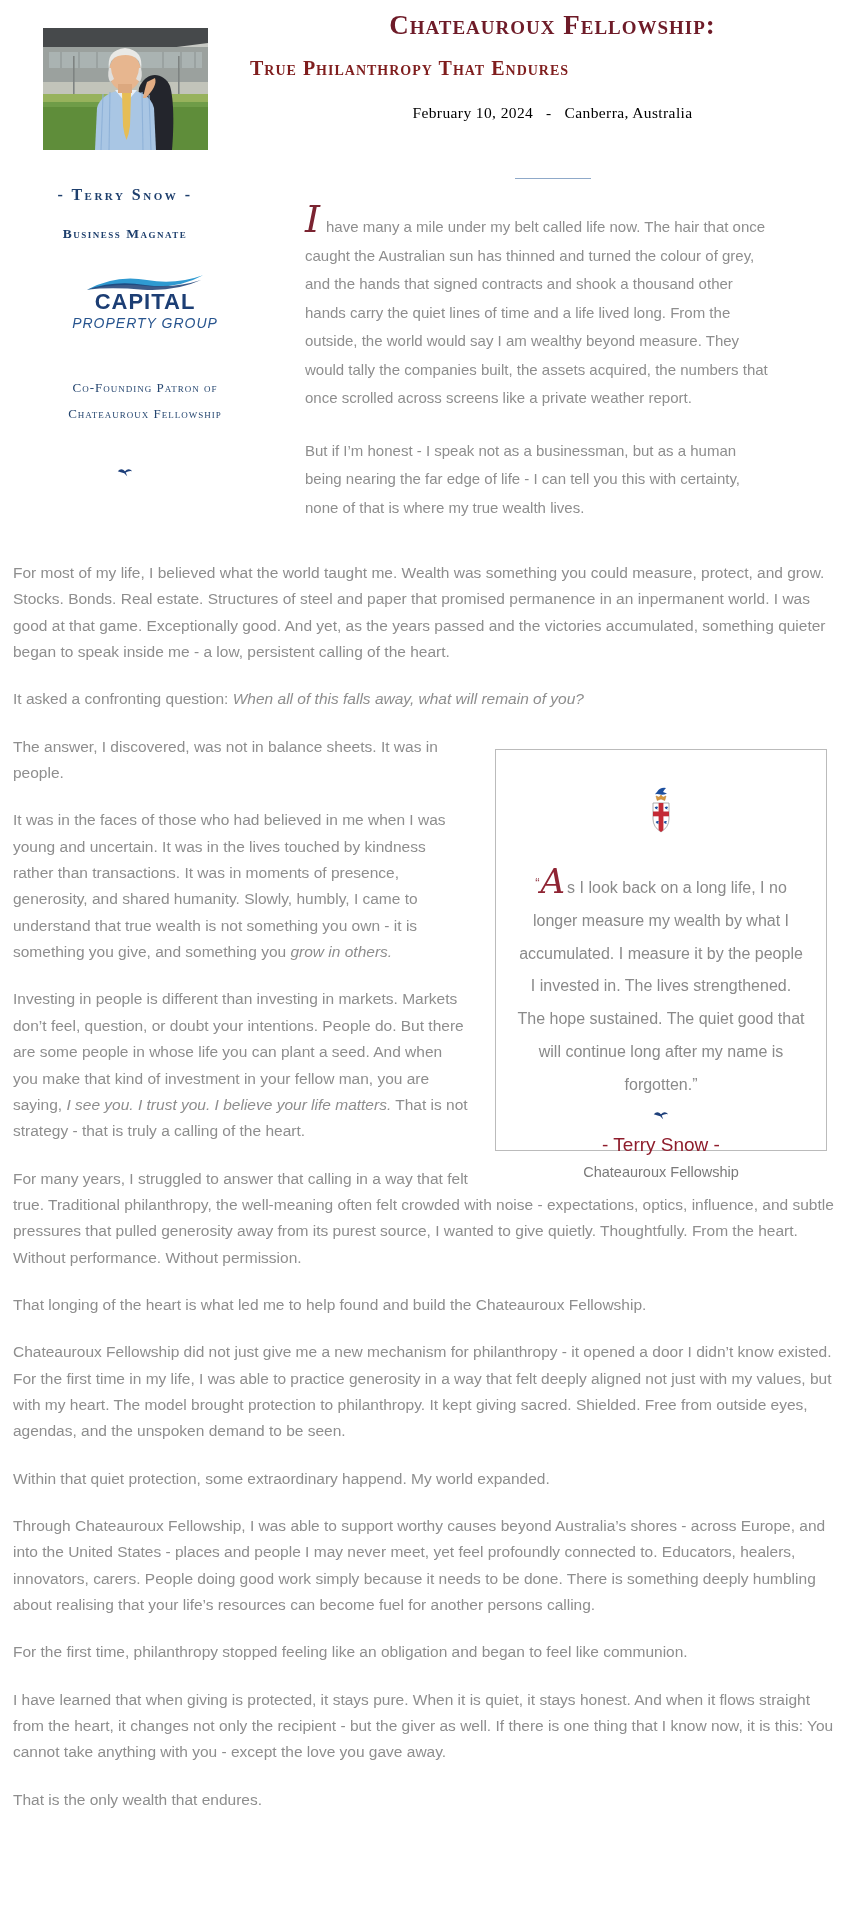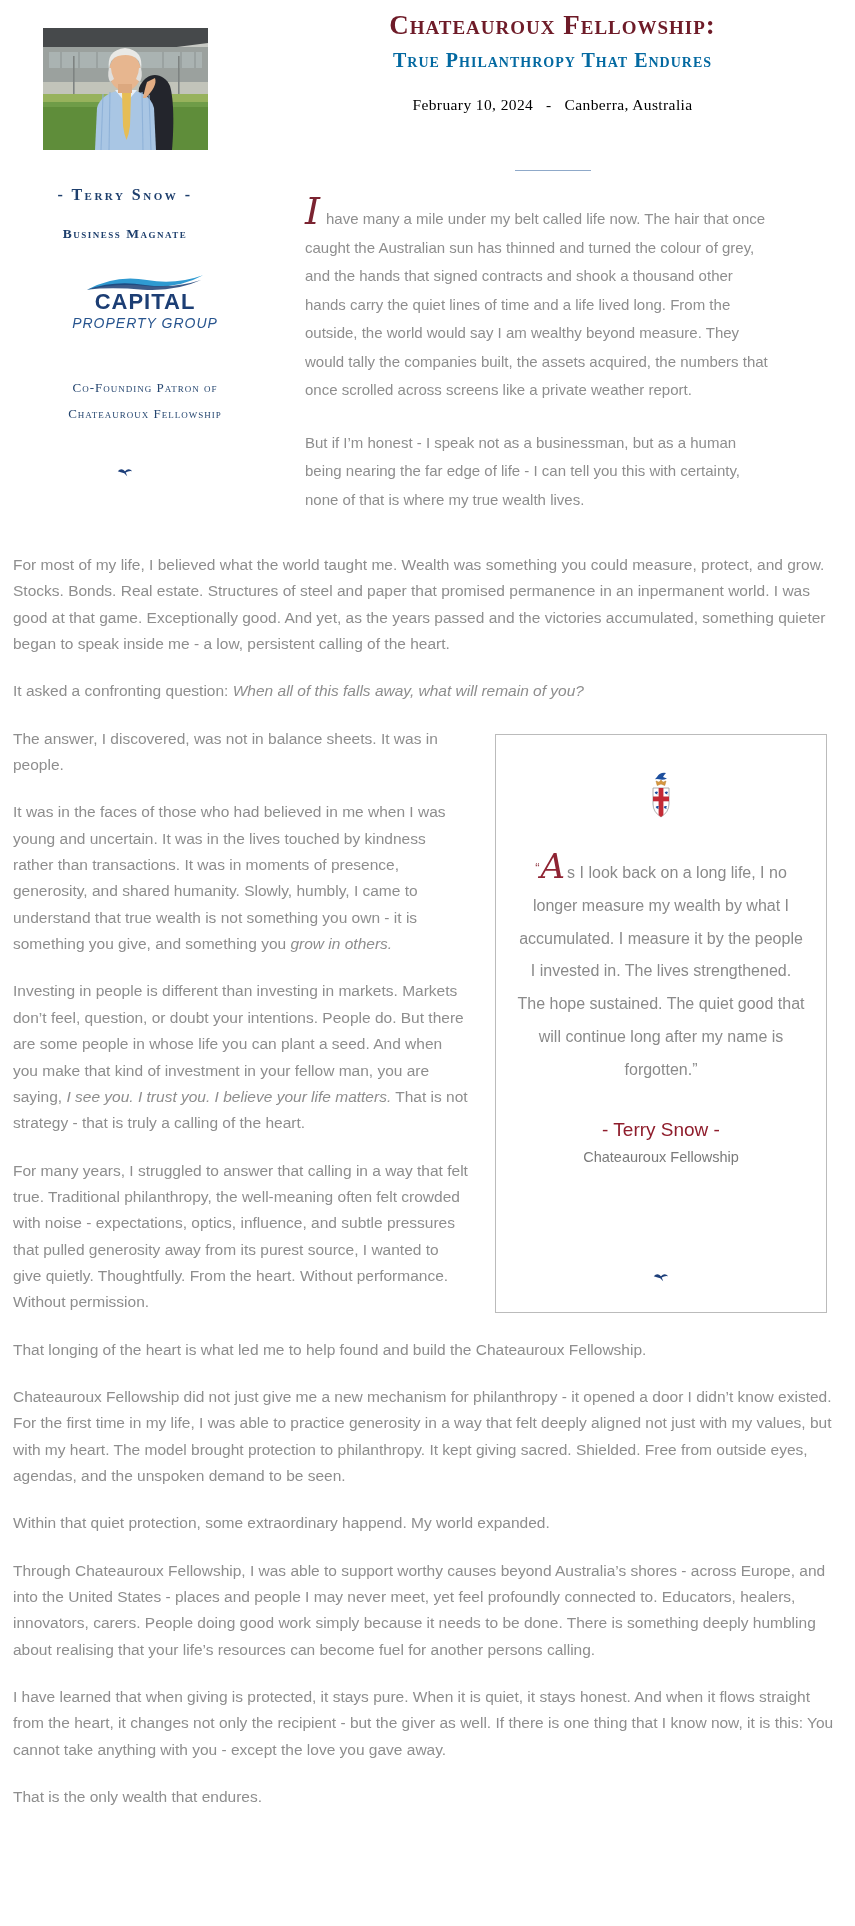--- a/index.html
+++ b/index.html
@@ -19,40 +19,40 @@
                   letter-spacing:1px; line-height:1; margin-top:-3px; }
   .logo-property { font-family:"Liberation Sans",sans-serif; font-style:italic; font-size:14px; color:#27548E;
                    letter-spacing:1px; margin-top:2px; }
   .patron { margin-top:44px; font-family:"Liberation Serif",serif; font-variant:small-caps; font-size:13px;
             color:#24456F; line-height:2.0; letter-spacing:1px;padding-left:40px; }
   .sidebar-bird { margin-top:36px; }
 
   .headcol { flex:1 1 auto; }
   .title { margin-top:10px; text-align:center; font-family:"Liberation Serif",serif; font-variant:small-caps;
            font-weight:bold; color:#6E1B28; font-size:27px; letter-spacing:1px; }
-  .subtitle { margin-top:8px; text-align:center; font-family:"Liberation Serif",serif; font-variant:small-caps;
-              font-weight:bold; color:#0369a1; font-size:20px; letter-spacing:1px; }
+  .subtitle { margin-top:16px; text-align:left; font-family:"Liberation Serif",serif; font-variant:small-caps;
+              font-weight:bold; color:#7f1d1d; font-size:20px; letter-spacing:1px; }
   .dateline { margin-top:24px; text-align:center; font-family:"Liberation Serif",serif; font-size:15.5px;
               color:#000000; letter-spacing:0.4px; }
   .divider { width:76px; border-top:1.5px solid #8FA9C9; margin:56px auto 0; height:0; }
   .intro { margin:34px 85px 0 55px; text-align:left; }
   .intro p { font-family:"Liberation Sans",sans-serif; font-size:15px; color:#8E8E8E; line-height:1.9; margin:0; }
   .intro p + p { margin-top:24px; }
   .dropcap { font-family:"DejaVu Serif",serif; font-style:italic; font-size:38px; line-height:0.1;
              color:#7B2431; margin-right:6px; }
 
   
   .article { margin:38px 13px 0 13px; font-family:"Liberation Sans",sans-serif; }
   .article::after { content:""; display:block; clear:both; }
   .article p { font-size:15.5px; color:#8E8E8E; line-height:1.7; margin:0 0 21px 0; }
   .em { font-style:italic; }
 
   
-  .qbox { float:right; width:332px; height:579px; box-sizing:border-box; border:1px solid #BBBBBB;
-          margin:8px 15px 16px 26px; text-align:center; position:relative; background:#fff; }
+  .qbox { float:right; width:332px; height:402px; box-sizing:border-box; border:1px solid #BBBBBB;
+          margin:15px 15px 16px 26px; text-align:center; position:relative; background:#fff; }
   .crest-wrap { margin-top:36px; }
   .qtext { margin:30px auto 0; width:292px; font-size:16px; color:#8A8A8A; line-height:2.05; }
   .qmark { color:#9A4752; font-size:13px; vertical-align:super; margin-right:1px; }
   .qdrop { font-family:"DejaVu Serif",serif; font-style:italic; font-size:34px; color:#8F2433;
            line-height:0.1; margin-right:2px; }
   .qattr { margin-top:32px; color:#8F1D2C; font-size:19px; font-family:"Liberation Sans",sans-serif; }
   .qorg  { margin-top:8px; color:#7A7A7A; font-size:14.5px; }
   .qbird { position:absolute; bottom:26px; left:50%; transform:translateX(-50%); }
 </style>
 </head>
@@ -189,17 +189,18 @@
 
     <p><span>It was in the faces of those who had believed in me when I was young and uncertain. It was in the lives touched by kindness rather than transactions. It was in moments of presence, generosity, and shared humanity. Slowly, humbly, I came to understand that true wealth is not something you own - it is something you give, and something you </span><span class="em">grow in others.</span></p>
 
     <p><span>Investing in people is different than investing in markets. Markets don’t feel, question, or doubt your intentions. People do. But there are some people in whose life you can plant a seed. And when you make that kind of investment in your fellow man, you are saying, </span><span class="em">I see you. I trust you. I believe your life matters.</span><span> That is not strategy - that is truly a calling of the heart.</span></p>
 
     <p>For many years, I struggled to answer that calling in a way that felt true. Traditional philanthropy, the well-meaning often felt crowded with noise - expectations, optics, influence, and subtle pressures that pulled generosity away from its purest source, I wanted to give quietly. Thoughtfully. From the heart. Without performance. Without permission.</p>
     <p>That longing of the heart is what led me to help found and build the Chateauroux Fellowship.</p>
     <p>Chateauroux Fellowship did not just give me a new mechanism for philanthropy - it opened a door I didn’t know existed. For the first time in my life, I was able to practice generosity in a way that felt deeply aligned not just with my values, but with my heart. The model brought protection to philanthropy. It kept giving sacred. Shielded. Free from outside eyes, agendas, and the unspoken demand to be seen.</p>
     <p>Within that quiet protection, some extraordinary happend. My world expanded.</p>
     <p>Through Chateauroux Fellowship, I was able to support worthy causes beyond Australia’s shores - across Europe, and into the United States - places and people I may never meet, yet feel profoundly connected to. Educators, healers, innovators, carers. People doing good work simply because it needs to be done. There is something deeply humbling about realising that your life’s resources can become fuel for another persons calling.</p>
+    <p>For the first time, philanthropy stopped feeling like an obligation and began to feel like communion.</p>
     <p>I have learned that when giving is protected, it stays pure. When it is quiet, it stays honest. And when it flows straight from the heart, it changes not only the recipient - but the giver as well. If there is one thing that I know now, it is this: You cannot take anything with you - except the love you gave away.</p>
     <p>That is the only wealth that endures.</p>
   </div>
 
 </div>
 
 </body></html>

